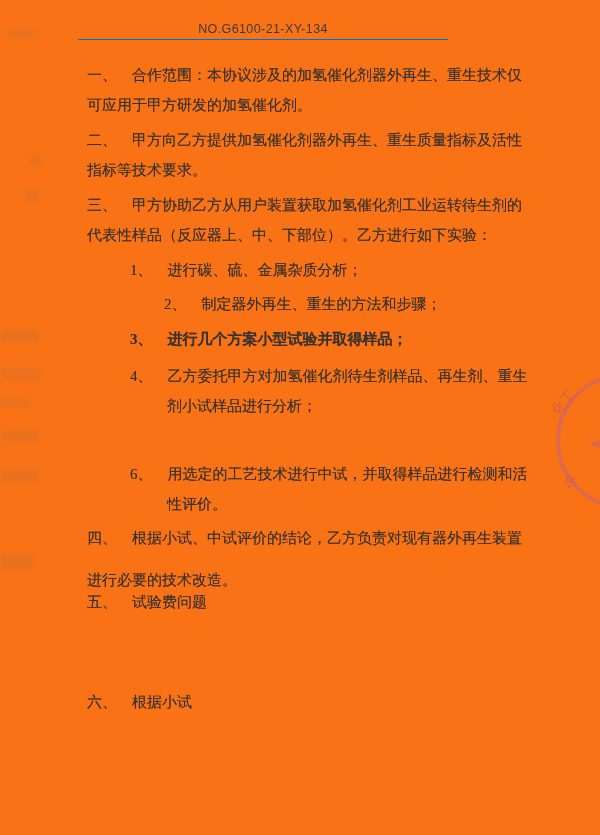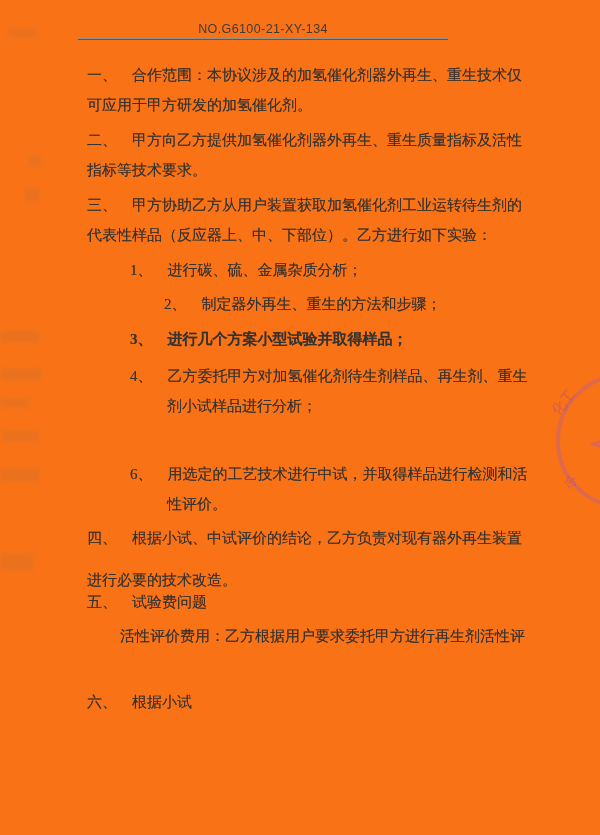--- a/index.html
+++ b/index.html
@@ -65,21 +65,20 @@
       <div class="doc-line" style="left: 130px; top: 262px;">1、　进行碳、硫、金属杂质分析；</div>
       <div class="doc-line" style="left: 130px; top: 296px; margin-left: 34px;">2、　制定器外再生、重生的方法和步骤；</div>
       <div class="doc-line" style="left: 130px; top: 331px; font-weight: bold;">3、　进行几个方案小型试验并取得样品；</div>
       <div class="doc-line" style="left: 130px; top: 368px;">4、　乙方委托甲方对加氢催化剂待生剂样品、再生剂、重生</div>
       <div class="doc-line" style="left: 167px; top: 398px;">剂小试样品进行分析；</div>
       <div class="doc-line" style="left: 130px; top: 466px;">6、　用选定的工艺技术进行中试，并取得样品进行检测和活</div>
       <div class="doc-line" style="left: 167px; top: 496px;">性评价。</div>
       <div class="doc-line" style="left: 87px; top: 530px;">四、　根据小试、中试评价的结论，乙方负责对现有器外再生装置</div>
       <div class="doc-line" style="left: 87px; top: 560px; margin-top: 12px;">进行必要的技术改造。</div>
       <div class="doc-line" style="left: 87px; top: 594px;">五、　试验费问题</div>
-      <div class="doc-line" style="left: 120px; top: 628px;">活性评价费用：乙方根据用户要求委托甲方进行再生剂活性评</div>
       <div class="doc-line" style="left: 87px; top: 694px;">六、　根据小试</div>
     </div>
 
   <div class="smudge" style="left:8px;top:28px;width:30px;height:10px;"></div>
   <div class="smudge" style="left:28px;top:155px;width:14px;height:12px;"></div>
   <div class="smudge" style="left:24px;top:188px;width:16px;height:14px;"></div>
   <div class="smudge" style="left:0px;top:330px;width:40px;height:13px;"></div>
   <div class="smudge" style="left:0px;top:368px;width:42px;height:13px;"></div>
   <div class="smudge" style="left:0px;top:398px;width:30px;height:10px;"></div>
   <div class="smudge" style="left:2px;top:430px;width:38px;height:12px;"></div>

